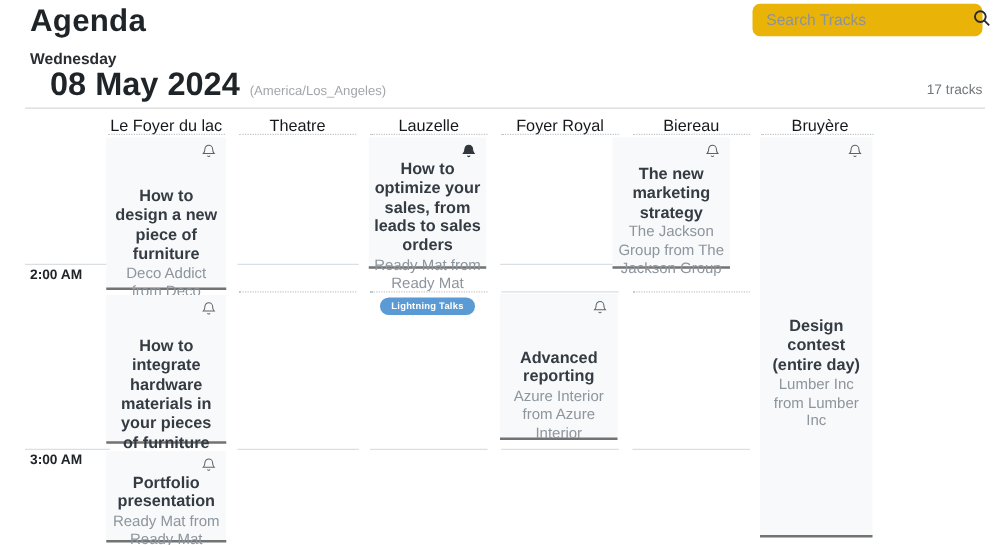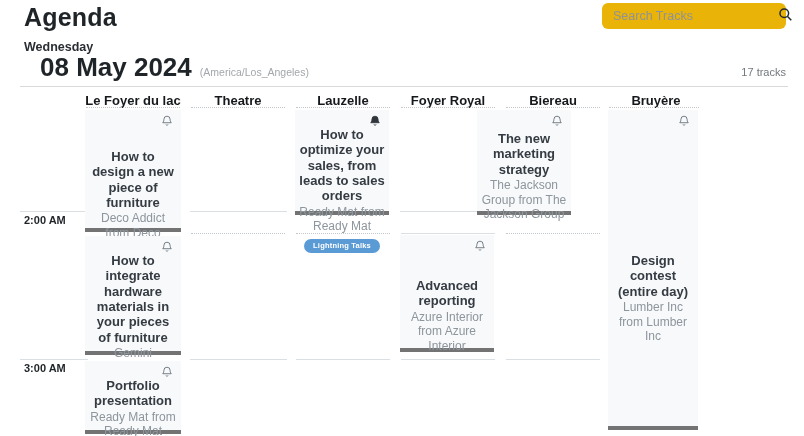--- a/index.html
+++ b/index.html
@@ -23,28 +23,28 @@
   }
   .searchbox input::placeholder { color:#8f9398; }
   .search-btn { border:none; background:transparent; cursor:pointer; padding:0 9px 0 0; display:flex; align-items:center; }
   .weekday { position:absolute; left:24px; top:40px; font-size:12.5px; font-weight:700; color:#2a2e33; }
   .date-row { position:absolute; left:24px; top:52px; display:flex; align-items:baseline; gap:8px; }
   .date-big { font-size:26px; font-weight:700; color:#1f2428;margin-left:16px; }
   .tz { font-size:10.5px; color:#a3a7ab; }
   .tracks-count { position:absolute; right:18px; top:66px; font-size:11px; color:#73787d; }
   .top-rule { position:absolute; left:20px; top:86px; width:768px; height:0; border-top:1px solid #d9d9d9; }
 
-  .room-header { position:absolute; top:93px; width:96px; text-align:center; font-size:13px; font-weight:700; color:#16191c; }
+  .room-header { position:absolute; top:93px; width:96px; text-align:center; font-size:13px; font-weight:400; color:#16191c; }
 
   .dotted-seg { position:absolute; height:0; border-top:1px dotted #c3c8cc; }
   .solid-seg  { position:absolute; height:0; border-top:1px solid #dadfe3; }
   .time-label { position:absolute; left:24px; font-size:11px; font-weight:700; color:#1f2428; }
 
   .talk-card {
-    position:absolute; background:#f8f9fa; border-bottom:4px solid #737373;
+    position:absolute; background:#f8f9fa; border-bottom:2px solid #737373;
     padding:3px 4px 4px 4px; cursor:pointer; display:block; text-align:center;
   }
   .bell-row { display:flex; justify-content:flex-end; padding:2px 4px 0 0; height:14px; }
   .bell-row svg { display:block; }
   .talk-title { font-size:13px; font-weight:600; color:#343b42; line-height:1.18; }
   .talk-speaker { font-size:12px; color:#8d959d; line-height:1.22; margin-top:1px; }
   .talk-tag {
     display:inline-block; margin-top:4px; padding:2px 9px 3px 9px;
     border-radius:999px; font-size:7.5px; font-weight:700; color:#fff; background:#5b9bd5;
     letter-spacing:.2px;
@@ -122,21 +122,21 @@
     </div>
   </div>
 
   <div class="talk-card" style="left:85px; top:236px; width:96px; height:119px">
     <div class="bell-row">
       <svg width="12" height="12" viewBox="0 0 16 16">
           <path d="M8 1.6a4.1 4.1 0 0 0-4.1 4.1c0 3.1-1.6 4.6-1.6 4.6h11.4S12.1 8.8 12.1 5.7A4.1 4.1 0 0 0 8 1.6z" fill="none" stroke="#5a646d" stroke-width="1.1"></path>
           <path d="M6.7 12.7a1.35 1.35 0 0 0 2.6 0" fill="none" stroke="#5a646d" stroke-width="1.1"></path>
         </svg>
     </div>
-    <div style="margin-top:0px">
+    <div style="margin-top:16px">
       <div class="talk-title">How to integrate hardware materials in your pieces of furniture</div>
       <div class="talk-speaker">Gemini Furniture from Gemini Furniture</div>
     </div>
   </div>
 
   <div class="talk-card" style="left:85px; top:361px; width:96px; height:73px">
     <div class="bell-row">
       <svg width="12" height="12" viewBox="0 0 16 16">
           <path d="M8 1.6a4.1 4.1 0 0 0-4.1 4.1c0 3.1-1.6 4.6-1.6 4.6h11.4S12.1 8.8 12.1 5.7A4.1 4.1 0 0 0 8 1.6z" fill="none" stroke="#5a646d" stroke-width="1.1"></path>
           <path d="M6.7 12.7a1.35 1.35 0 0 0 2.6 0" fill="none" stroke="#5a646d" stroke-width="1.1"></path>
@@ -168,21 +168,21 @@
           <path d="M8 1.6a4.1 4.1 0 0 0-4.1 4.1c0 3.1-1.6 4.6-1.6 4.6h11.4S12.1 8.8 12.1 5.7A4.1 4.1 0 0 0 8 1.6z" fill="none" stroke="#5a646d" stroke-width="1.1"></path>
           <path d="M6.7 12.7a1.35 1.35 0 0 0 2.6 0" fill="none" stroke="#5a646d" stroke-width="1.1"></path>
         </svg>
     </div>
     <div style="margin-top:26px">
       <div class="talk-title">Advanced reporting</div>
       <div class="talk-speaker">Azure Interior from Azure Interior</div>
     </div>
   </div>
 
-  <div class="talk-card" style="left:477px; top:110px; width:94px; height:105px">
+  <div class="talk-card" style="left:490px; top:110px; width:94px; height:105px">
     <div class="bell-row">
       <svg width="12" height="12" viewBox="0 0 16 16">
           <path d="M8 1.6a4.1 4.1 0 0 0-4.1 4.1c0 3.1-1.6 4.6-1.6 4.6h11.4S12.1 8.8 12.1 5.7A4.1 4.1 0 0 0 8 1.6z" fill="none" stroke="#5a646d" stroke-width="1.1"></path>
           <path d="M6.7 12.7a1.35 1.35 0 0 0 2.6 0" fill="none" stroke="#5a646d" stroke-width="1.1"></path>
         </svg>
     </div>
     <div style="margin-top:4px">
       <div class="talk-title">The new marketing strategy</div>
       <div class="talk-speaker">The Jackson Group from The Jackson Group</div>
     </div>

